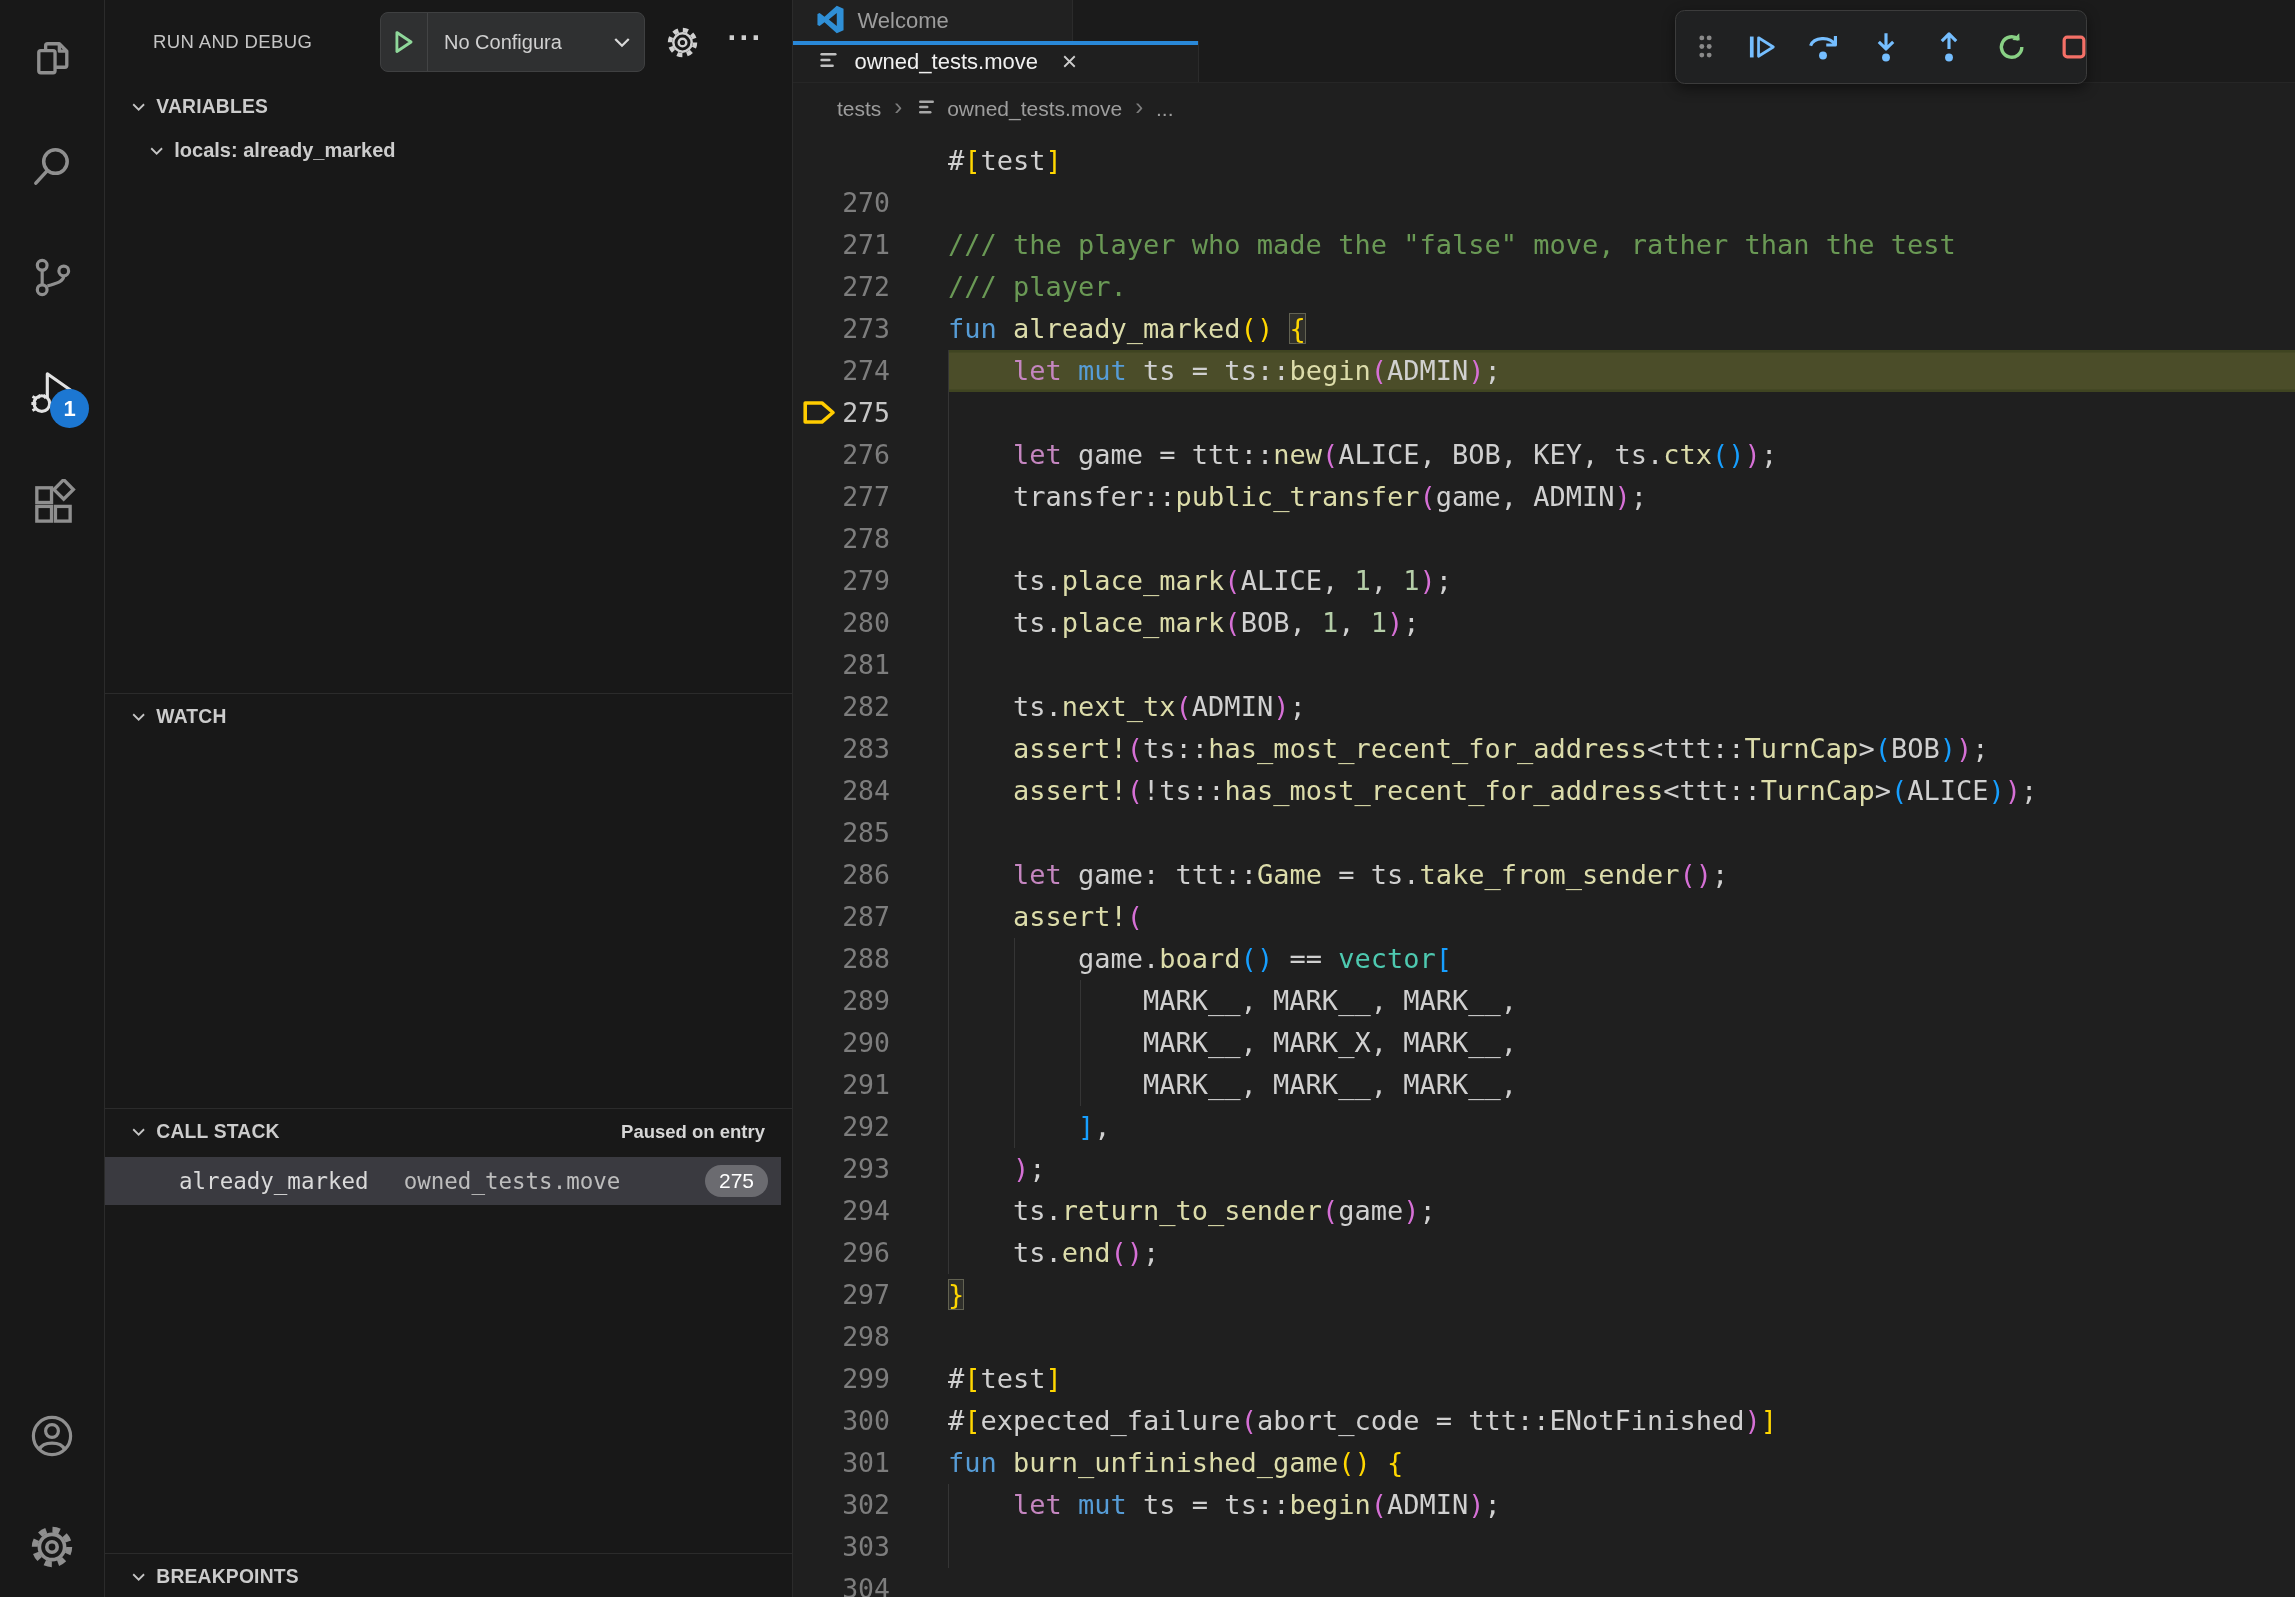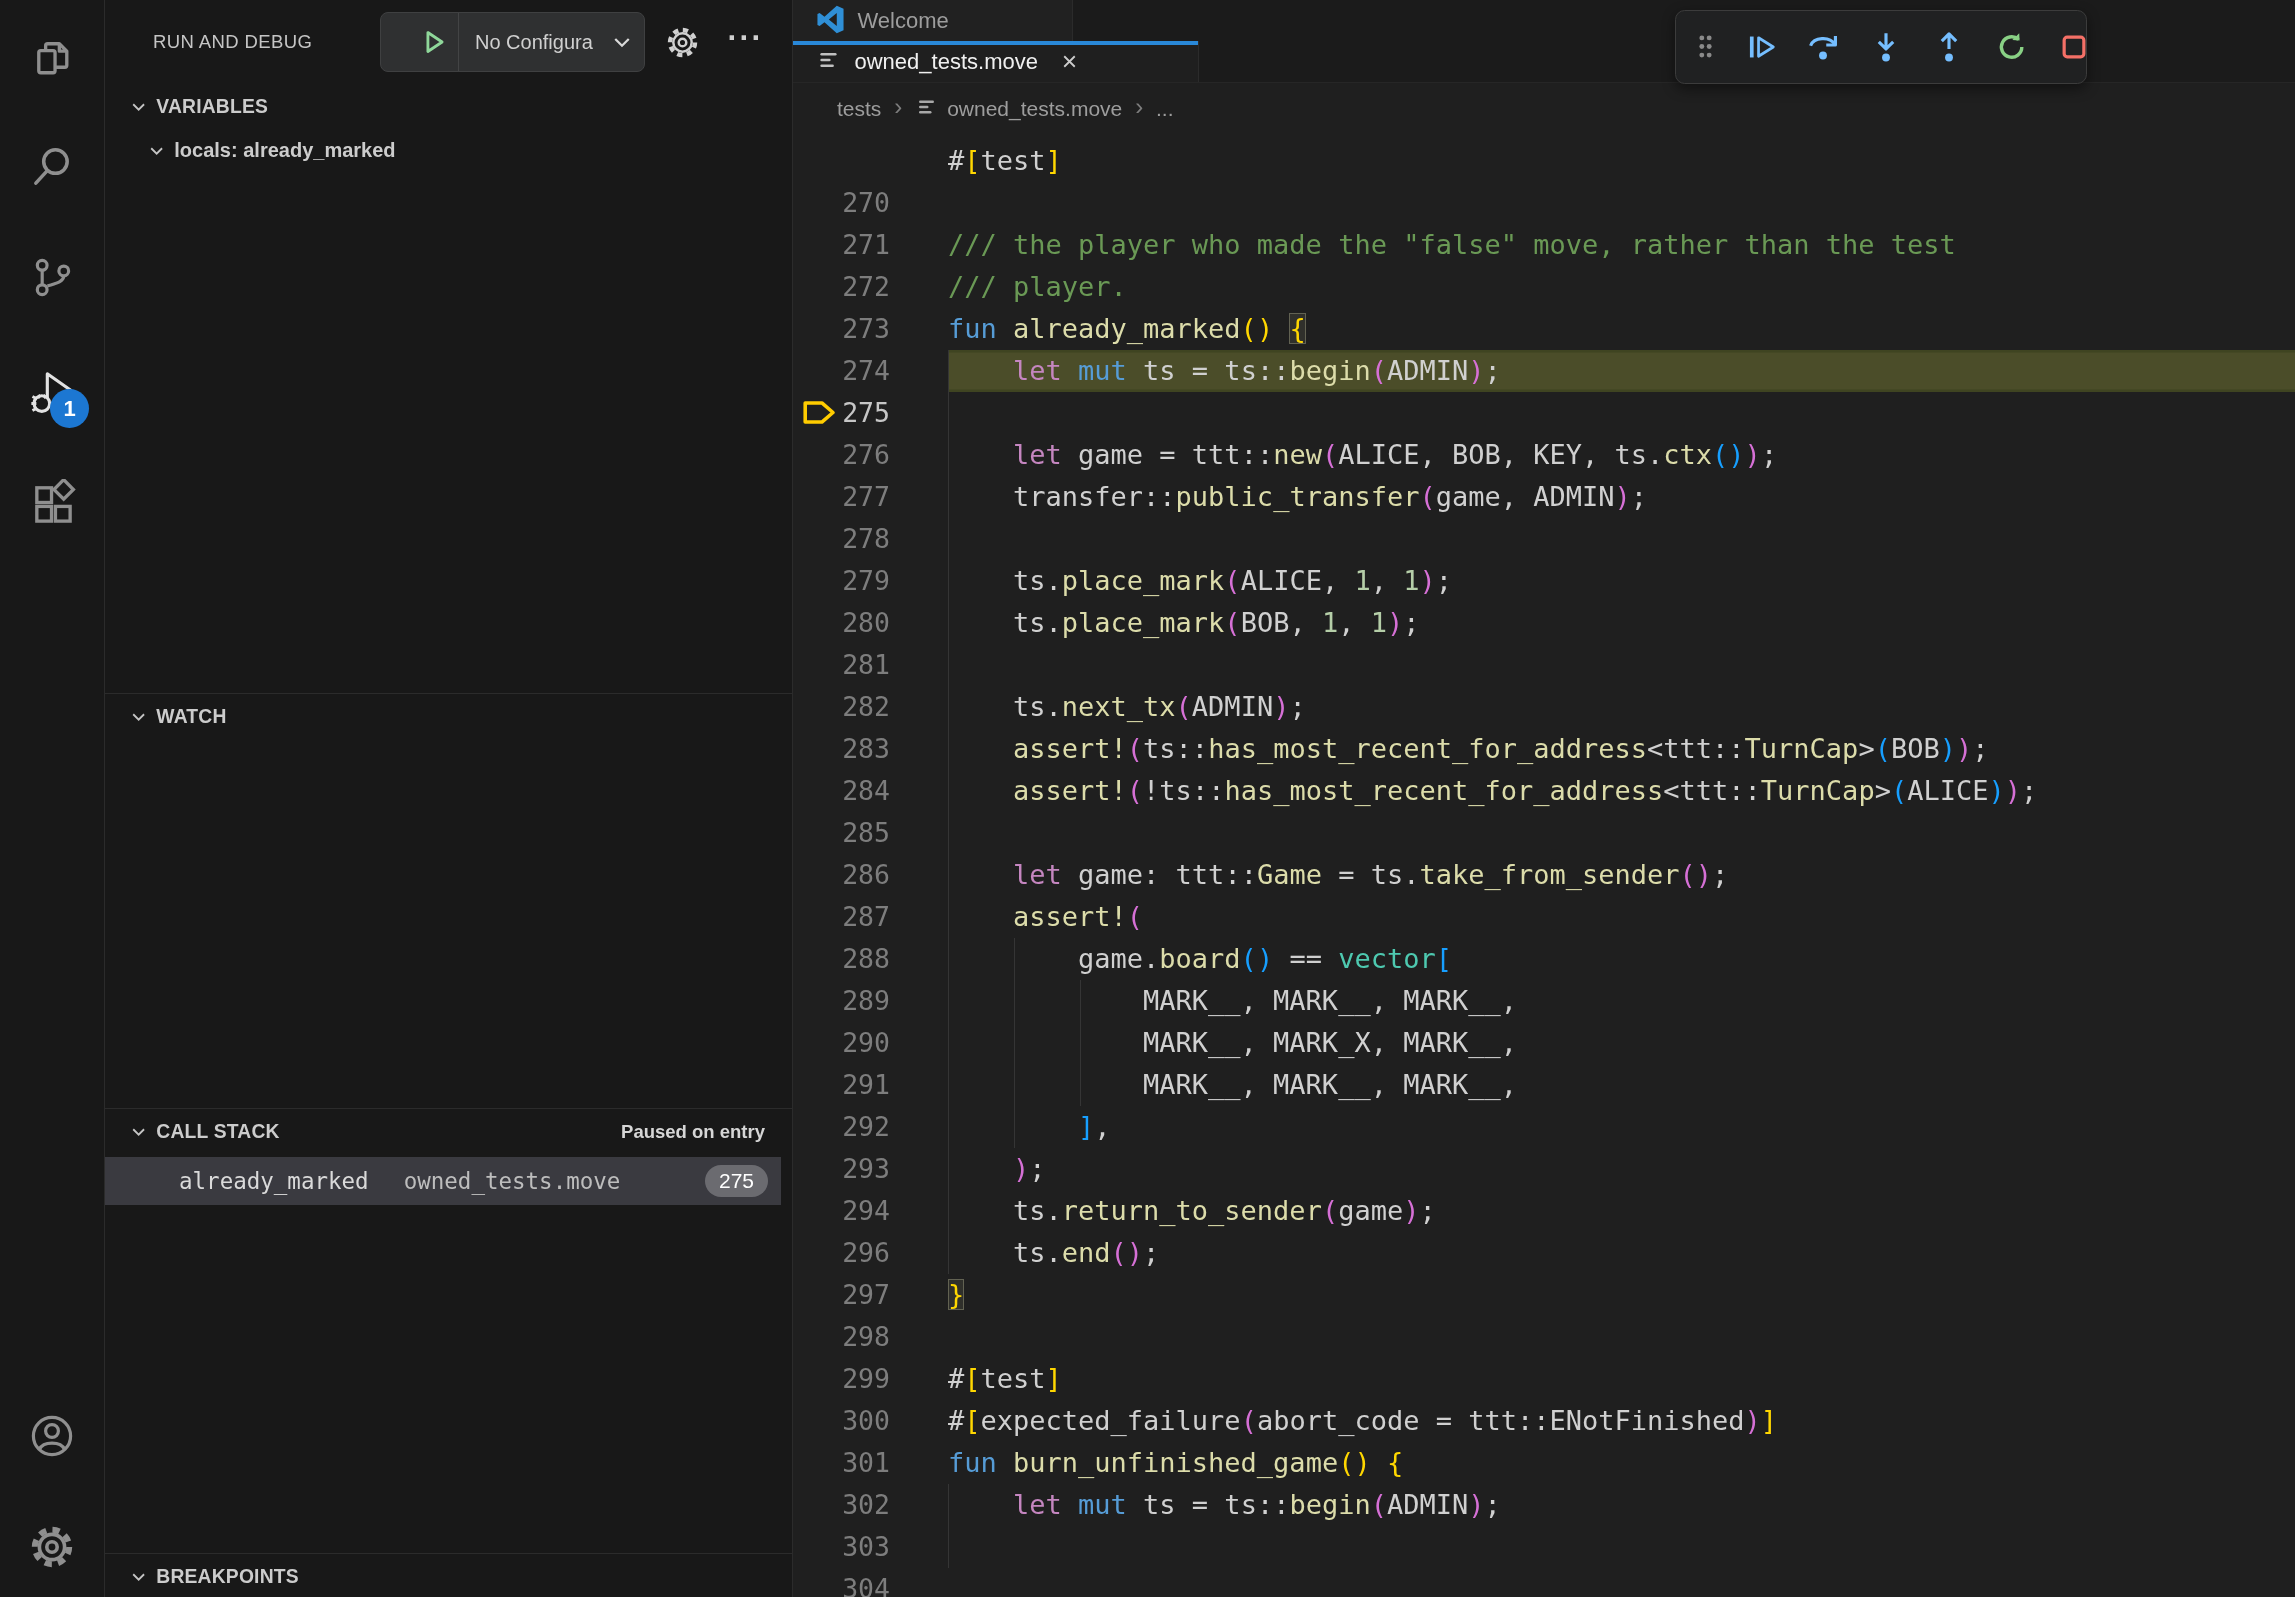--- a/index.html
+++ b/index.html
@@ -11,21 +11,21 @@
   }
   
   .activitybar { position:relative; width:105px; height:100%; background:#181818; border-right:0.8px solid #2b2b2b; flex:none; }
   .ab-item { position:absolute; left:26.5px; width:51px; height:51px; display:flex; align-items:center; justify-content:center; }
   .ab-badge { position:absolute; left:50px; top:389px; width:39px; height:39px; border-radius:50%; background:#1c77d2; color:#fff;
     font-size:22px; font-weight:bold; display:flex; align-items:center; justify-content:center; }
   
   .sidebar { position:relative; width:688px; height:100%; background:#181818; border-right:0.8px solid #2b2b2b; flex:none; overflow:hidden; }
   .sb-header { position:absolute; top:0; left:0; right:0; height:84px; }
   .sb-title { position:absolute; left:48px; top:0; height:84px; display:flex; align-items:center; font-size:18.5px; color:#c5c5c5; letter-spacing:0.4px; white-space:nowrap; }
-  .cfg-btn { position:absolute; left:275px; top:12px; width:265px; height:60px; background:#2f3031; border:0.8px solid #3f4041; border-radius:8px; display:flex; align-items:center; overflow:hidden;padding-left:31px; }
+  .cfg-btn { position:absolute; left:275px; top:12px; width:265px; height:60px; background:#2f3031; border:0.8px solid #3f4041; border-radius:8px; display:flex; align-items:center; overflow:hidden; }
   .cfg-play { width:47px; height:100%; display:flex; align-items:center; justify-content:center; border-right:0.8px solid #434445; flex:none; }
   .cfg-label { flex:1; padding-left:16px; font-size:20px; color:#d0d0d0; white-space:nowrap; overflow:hidden; }
   .cfg-chevron { flex:none; padding-right:9.7px; display:flex; }
   .hdr-icon { position:absolute; top:0; height:84px; width:45px; display:flex; align-items:center; justify-content:center; }
   .gear-pos { left:555px; } .dots-pos { left:618px; }
   .dots { font-size:31px; font-weight:bold; color:#cfcfcf; letter-spacing:1.6px; line-height:0; padding-bottom:8px; }
   .section { position:absolute; left:0; right:0; border-top:0.8px solid #2b2b2b; }
   .sec-variables { top:84px; height:609px; border-top:none; }
   .sec-watch { top:693px; height:416px; }
   .sec-callstack { top:1108px; height:445px; }

